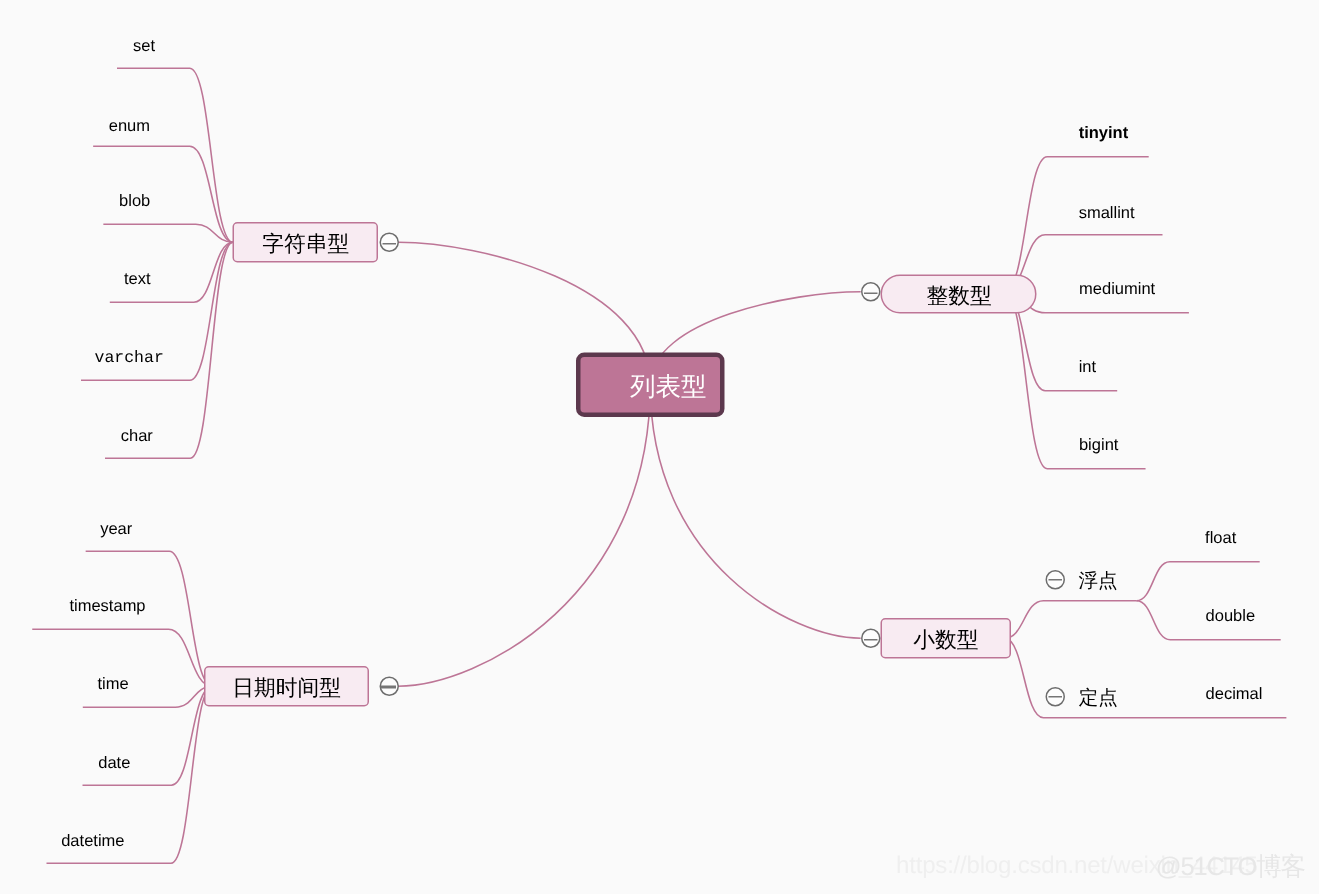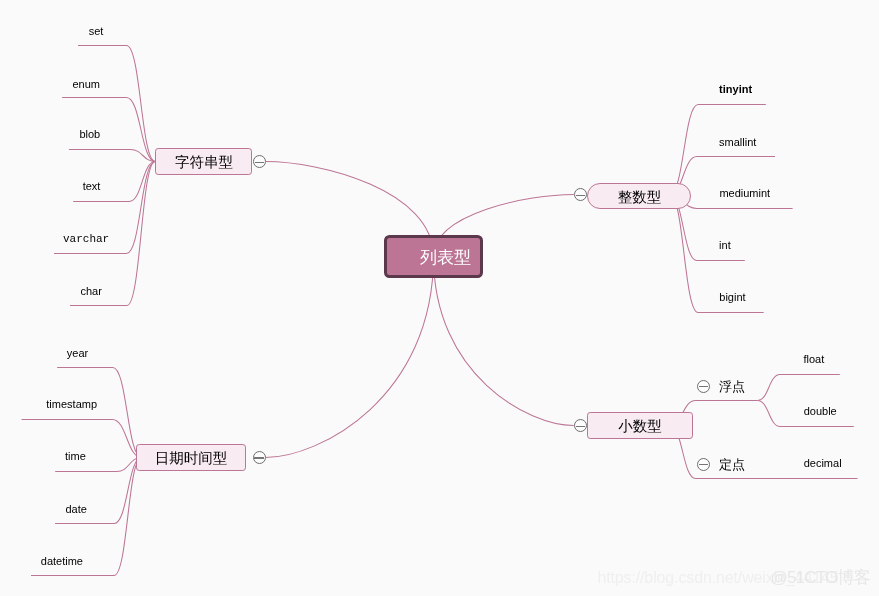--- a/index.html
+++ b/index.html
@@ -76,21 +76,21 @@
       <i></i>
     </div>
 
   <div class="node" style="left:587.4px;top:183px;width:104px;height:26.3px;border-radius:13px;">
     <span>整数型</span>
   </div>
   <div class="collapse" style="left:574.3px;top:188.2px;">
       <i></i>
     </div>
 
-  <div class="node" style="left:587.1px;top:412.1px;width:106px;height:26.6px;">
+  <div class="node" style="left:587.1px;top:412.1px;width:87px;height:26.6px;">
     <span>小数型</span>
   </div>
   <div class="collapse" style="left:574.3px;top:419.2px;">
       <i></i>
     </div>
 
   <div class="node" style="left:136px;top:444.3px;width:110.2px;height:26.5px;">
     <span>日期时间型</span>
   </div>
   <div class="collapse" style="left:252.6px;top:451px;">

